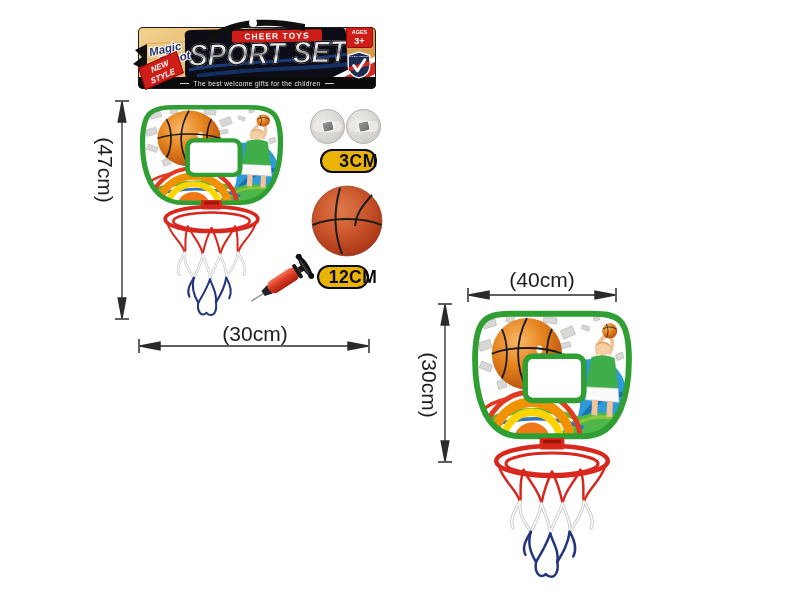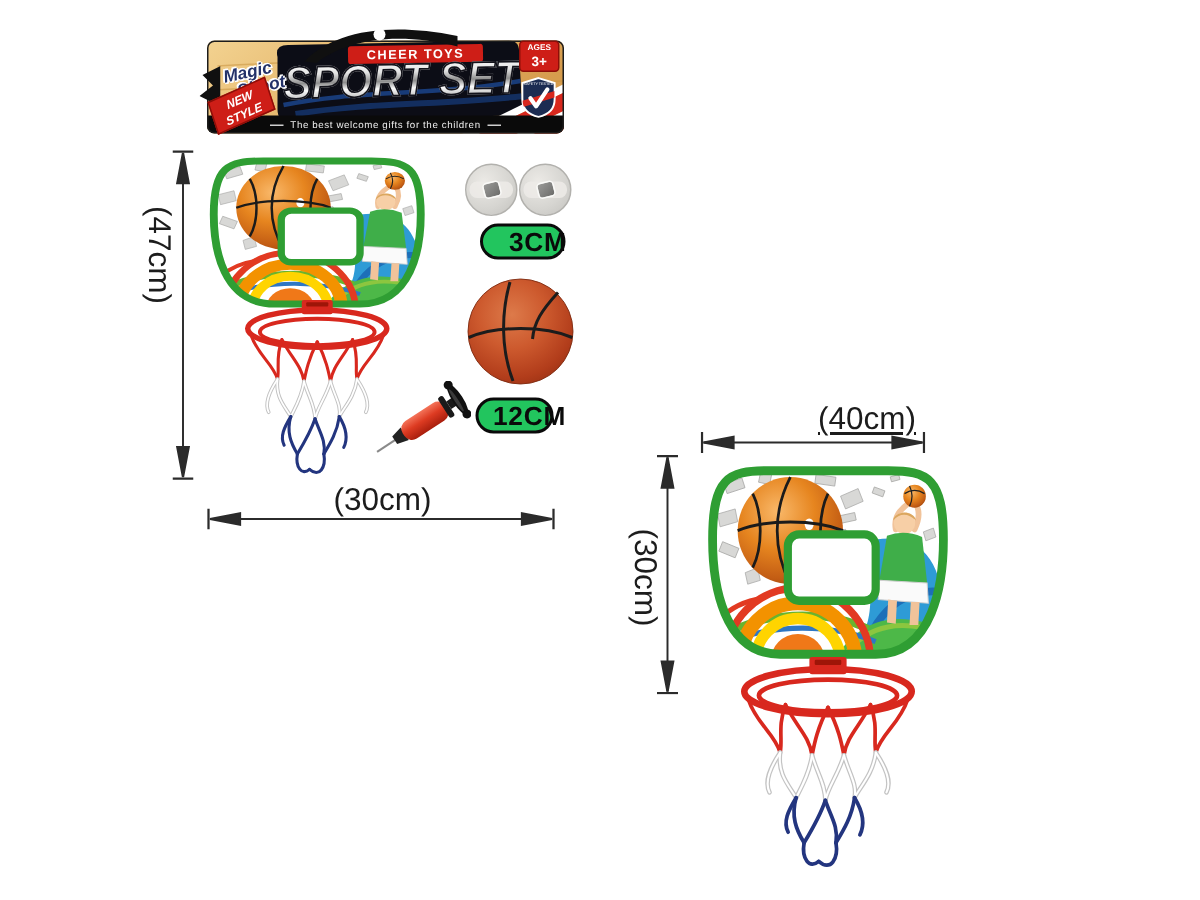--- a/index.html
+++ b/index.html
@@ -47,21 +47,21 @@
 
   
   .cup{position:absolute;width:35px;height:35px;border-radius:50%;
     background:radial-gradient(circle at 36% 34%,#eceae6,#d6d5d1 58%,#c2c1bd 100%);
     border:1px solid #b2b1ad;box-sizing:border-box;}
   .cup::before{content:'';position:absolute;left:2px;right:2px;top:11px;height:11px;
     background:#edebe7;opacity:.85;border-radius:5px;}
   .cup-knob{position:absolute;left:11px;top:11px;width:12px;height:11px;border-radius:3px;
     background:linear-gradient(145deg,#9a9a98,#6c6c6a);border:1.5px solid #fafaf8;
     transform:rotate(-14deg);box-sizing:border-box;}
-  .size-pill{position:absolute;background:#22c55e;border:2.2px solid #0a0a0a;border-radius:13px;
+  .size-pill{position:absolute;background:#eab308;border:2.2px solid #0a0a0a;border-radius:13px;
     display:flex;align-items:center;justify-content:center;font-weight:bold;font-size:17.5px;
     color:#0a0a0a;letter-spacing:.5px;box-sizing:border-box;padding-left:20px;}
 </style>
 </head>
 <body>
 
 <svg width="0" height="0" style="position:absolute" aria-hidden="true">
   <defs>
     <radialGradient id="gradBallBig" cx="38%" cy="32%" r="78%">
       <stop offset="0" stop-color="#f9b869"></stop>
@@ -326,21 +326,21 @@
 
   <svg class="abs" style="left:467px;top:288px;width:150px;height:14px;" viewBox="0 0 150 14">
     <g stroke="#2b2b2b" stroke-width="1.5" fill="#2b2b2b">
       <line x1="1" y1="0" x2="1" y2="14"></line>
       <line x1="149" y1="0" x2="149" y2="14"></line>
       <line x1="2" y1="7" x2="148" y2="7" stroke-width="1.3"></line>
       <polygon points="2,7 22,3.2 22,10.8"></polygon>
       <polygon points="148,7 128,3.2 128,10.8"></polygon>
     </g>
   </svg>
-  <div class="dim-label abs" style="left:540px;top:268px;width:76px;text-decoration:underline;">(40cm)</div>
+  <div class="dim-label abs" style="left:504px;top:268px;width:76px;">(40cm)</div>
 
   <svg class="abs" style="left:438px;top:303px;width:14px;height:160px;" viewBox="0 0 14 160">
     <g stroke="#2b2b2b" stroke-width="1.5" fill="#2b2b2b">
       <line x1="0" y1="1" x2="14" y2="1"></line>
       <line x1="0" y1="159" x2="14" y2="159"></line>
       <line x1="7" y1="2" x2="7" y2="158" stroke-width="1.3"></line>
       <polygon points="7,2 3.2,22 10.8,22"></polygon>
       <polygon points="7,158 3.2,138 10.8,138"></polygon>
     </g>
   </svg>

